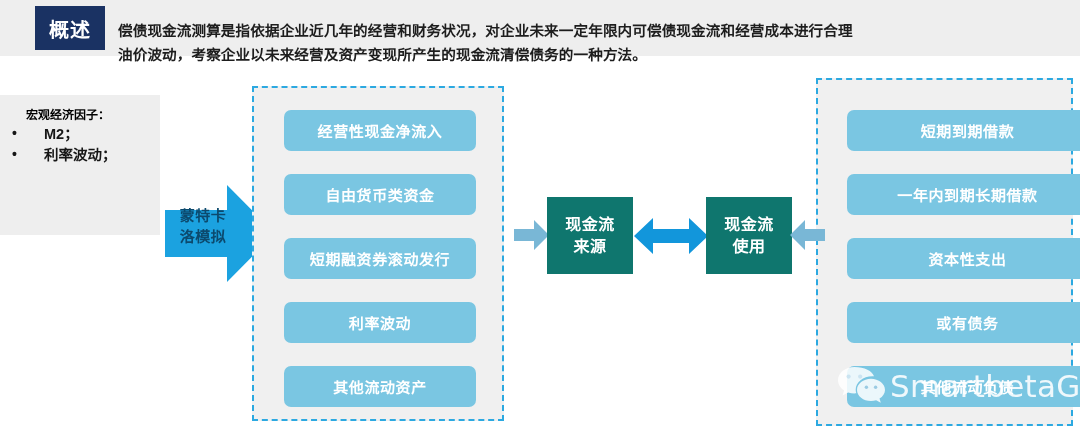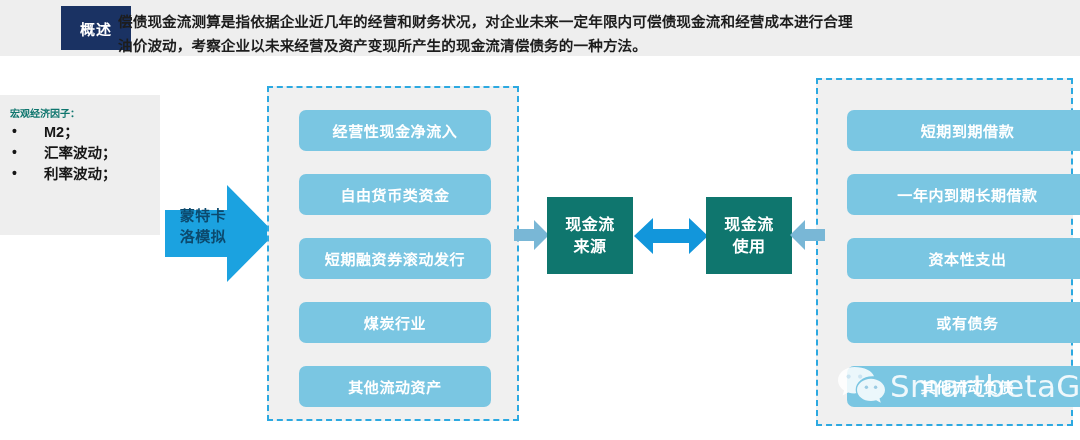--- a/index.html
+++ b/index.html
@@ -32,52 +32,51 @@
     position: absolute;
     left: 35px;
     top: 6px;
     width: 70px;
     height: 44px;
     background: #1a3263;
     display: flex;
     align-items: center;
     justify-content: center;
     color: #ffffff;
-    font-size: 15px;
+    font-size: 20px;
     font-weight: bold;
     letter-spacing: 1px;
-    margin-left: 26px;
   }
   .header-text {
     position: absolute;
     left: 118px;
-    top: 10px;
+    top: 19px;
     width: 938px;
     font-size: 14.6px;
     line-height: 24px;
     color: #1d1d1d;
     font-weight: bold;
     letter-spacing: 0.1px;
   }
   .header-text div { white-space: nowrap; }
 
   
   .factor-box {
     position: absolute;
     background: #eeeeee;
     padding: 0;
   }
   #factor-macro { left: 0px; top: 95px; width: 160px; height: 140px; }
   #factor-industry { left: 0px; top: 278px; width: 165px; height: 155px; }
 
   .factor-title {
-    font-size: 10px;
-    font-weight: bold;
-    color: #0f766e;
-    margin: 10px 0 2px 10px;
+    font-size: 12px;
+    font-weight: bold;
+    color: #000000;
+    margin: 10px 0 2px 26px;
   }
   .factor-list {
     margin: 0;
     padding: 0;
     list-style: none;
   }
   .factor-list li {
     position: relative;
     font-size: 14.5px;
     color: #161616;
@@ -117,21 +116,21 @@
     letter-spacing: 0.5px;
   }
 
   
   .dashed-group {
     position: absolute;
     border: 2px dashed #2ca9e1;
     background: #f0f0f0;
     box-sizing: border-box;
   }
-  #group-source { left: 267px; top: 86px; width: 252px; height: 335px; }
+  #group-source { left: 252px; top: 86px; width: 252px; height: 335px; }
   #group-use    { left: 816px; top: 78px; width: 257px; height: 348px; }
 
   .item-chip {
     position: absolute;
     background: #7ac6e2;
     border-radius: 7px;
     color: #ffffff;
     font-size: 15px;
     font-weight: bold;
     display: flex;
@@ -195,41 +194,40 @@
   <div class="header-badge">概述</div>
   <div class="header-text">
     <div>偿债现金流测算是指依据企业近几年的经营和财务状况，对企业未来一定年限内可偿债现金流和经营成本进行合理</div>
     <div>油价波动，考察企业以未来经营及资产变现所产生的现金流清偿债务的一种方法。</div>
   </div>
 
   <div class="factor-box" id="factor-macro">
     <div class="factor-title">宏观经济因子：</div>
     <ul class="factor-list">
       <li>M2；</li>
-      <li>汇率波动；</li>
       <li>利率波动；</li>
     </ul>
   </div>
 
 
   <div id="mc-arrow">
     <svg width="110" height="97" viewBox="0 0 110 97" xmlns="http://www.w3.org/2000/svg">
       <polygon points="0,25 62,25 62,0 110,48.5 62,97 62,72 0,72" fill="#1ba2e0"></polygon>
     </svg>
   </div>
   <div id="mc-label">
     <div>蒙特卡</div>
     <div>洛模拟</div>
   </div>
 
   <div class="dashed-group" id="group-source">
     <div class="item-chip" style="top:22px">经营性现金净流入</div>
     <div class="item-chip" style="top:86px">自由货币类资金</div>
     <div class="item-chip" style="top:150px">短期融资券滚动发行</div>
-    <div class="item-chip" style="top:214px">煤炭行业</div>
+    <div class="item-chip" style="top:214px">利率波动</div>
     <div class="item-chip" style="top:278px">其他流动资产</div>
   </div>
 
   <div class="dashed-group" id="group-use">
     <div class="item-chip" style="top:30px">短期到期借款</div>
     <div class="item-chip" style="top:94px">一年内到期长期借款</div>
     <div class="item-chip" style="top:158px">资本性支出</div>
     <div class="item-chip" style="top:222px">或有债务</div>
     <div class="item-chip" style="top:286px">其他流动负债</div>
   </div>

